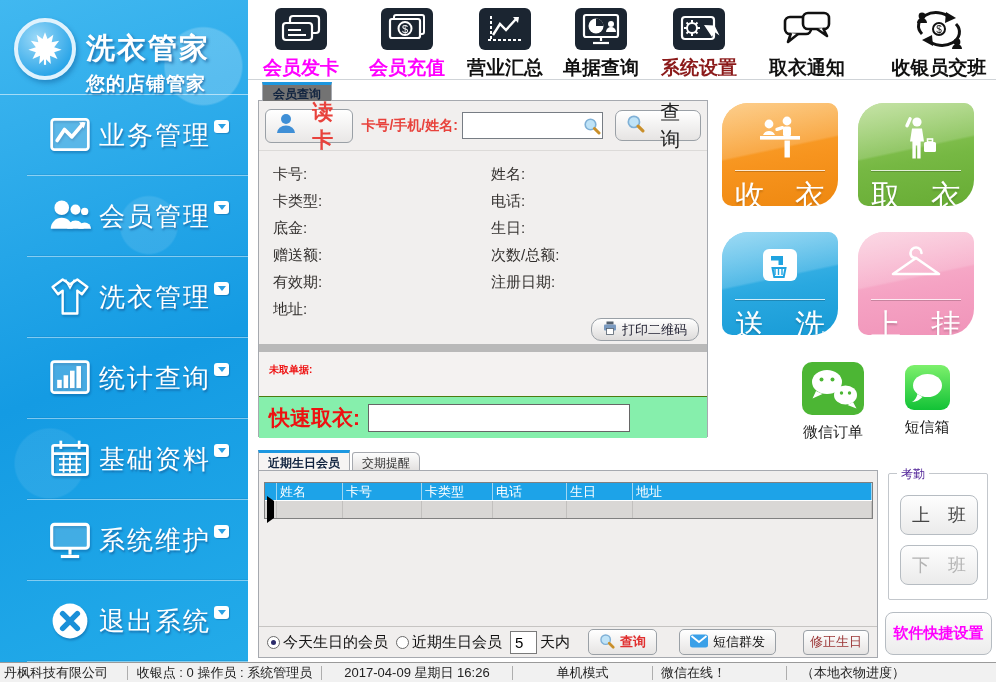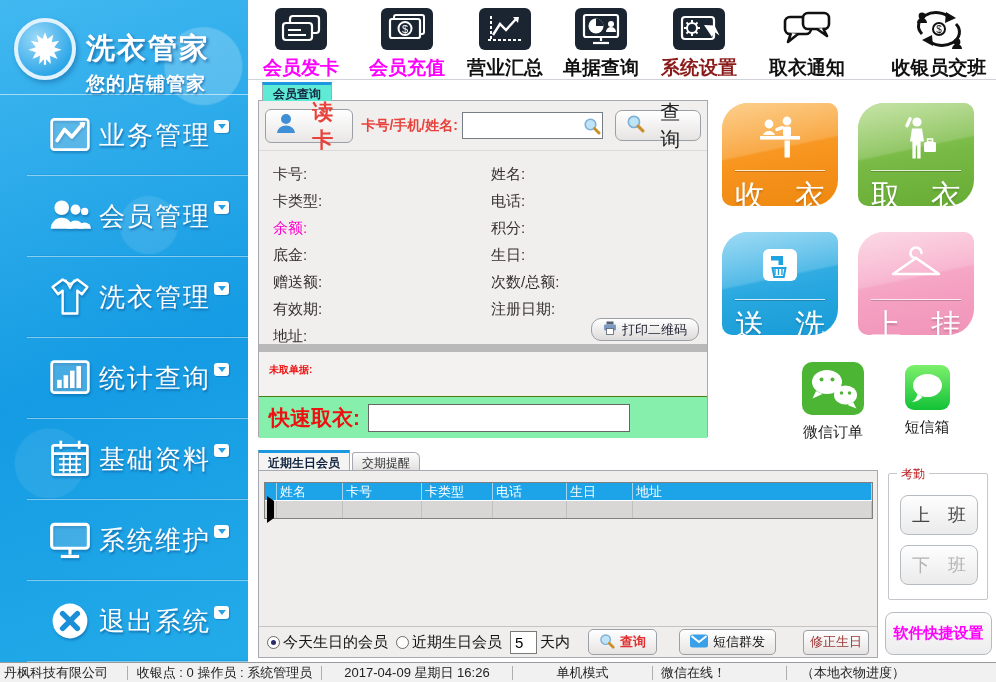--- a/index.html
+++ b/index.html
@@ -52,21 +52,21 @@
       display:flex; align-items:center; justify-content:center; }
   .tool-label { font-size:19px; font-weight:bold; margin-top:3px; white-space:nowrap; }
   .magenta { color:#ff00ff; } .darkred { color:#8b1a1a; } .blackish { color:#111; }
 
   
   .content { position:absolute; left:248px; top:80px; width:748px; height:582px; background:#fff; }
 
   
   .member-panel { position:absolute; left:10px; top:2px; width:450px; height:355px; }
   .mp-tab { position:absolute; left:4px; top:0; height:19px; padding:1px 10px 0;
-      background:#5eead4; border:1px solid #a6a9af; border-bottom:none;
+      background:#737373; border:1px solid #a6a9af; border-bottom:none;
       border-top:3px solid #1c97e0; font-size:12px; font-weight:bold; color:#10233f; z-index:2; }
   .mp-body { position:absolute; left:0; top:18px; right:0; bottom:0;
       background:#f1efee; border:1px solid #a6a9af; }
   .search-row { height:50px; display:flex; align-items:center; padding:0 6px;
       border-bottom:1px solid #dcdad8; }
   .read-card { display:inline-flex; align-items:center; gap:5px; height:34px; padding:0 9px;
       border:1px solid #9aa0a6; border-radius:6px; background:linear-gradient(#ffffff,#e9e7e6);
       color:#e8423c; font-size:21px; font-weight:bold; cursor:pointer; }
   .search-label { color:#e8423c; font-size:14px; font-weight:bold; margin:0 4px 0 8px; white-space:nowrap; }
   .search-box { position:relative; width:142px; height:27px; border:1px solid #777d84; background:#fff; }
@@ -148,21 +148,21 @@
       background:linear-gradient(#ffffff,#e6e4e3); display:inline-flex; align-items:center;
       gap:5px; padding:0 10px; font-size:14px; cursor:pointer; white-space:nowrap; }
   .btn-query2 { margin-left:16px; color:#e03030; font-weight:bold; font-size:13px; }
   .btn-sms { margin-left:22px; color:#111; font-size:13px; }
   .btn-fix { margin-left:auto; height:25px; color:#9b3535; font-size:13px; border-radius:4px; padding:0 6px; }
 
   
   .attendance { position:absolute; left:640px; top:393px; width:100px; height:127px;
       border:1px solid #c3c7cc; border-radius:2px; }
   .att-title { position:absolute; left:8px; top:-8px; background:#fff; padding:0 4px;
-      font-size:12px; color:#b91c1c; }
+      font-size:12px; color:#4c1d95; }
   .att-btn { position:absolute; left:11px; width:78px; height:40px; border:1px solid #b6bcc2;
       border-radius:8px; background:linear-gradient(#fefefe,#ebebeb); font-size:18px;
       color:#444; display:flex; align-items:center; justify-content:center; cursor:pointer; }
   .att-on { top:21px; } .att-off { top:71px; color:#b3b3b3; }
   .quick-settings { position:absolute; left:637px; top:532px; width:107px; height:43px;
       border:1px solid #b6bcc2; border-radius:8px; background:linear-gradient(#fefefe,#ececec);
       color:#ff00ff; font-weight:bold; font-size:15px; display:flex; align-items:center;
       justify-content:center; cursor:pointer; white-space:nowrap; }
 
   
@@ -441,24 +441,20 @@
         <div class="fields">
           <div class="f-row">
               <span class="f-left">卡号:</span>
               <span class="f-right">姓名:</span>
             </div>
           <div class="f-row">
               <span class="f-left">卡类型:</span>
               <span class="f-right">电话:</span>
             </div>
           <div class="f-row">
-              <span class="f-left balance">余额:</span>
-              <span class="f-right">积分:</span>
-            </div>
-          <div class="f-row">
               <span class="f-left">底金:</span>
               <span class="f-right">生日:</span>
             </div>
           <div class="f-row">
               <span class="f-left">赠送额:</span>
               <span class="f-right">次数/总额:</span>
             </div>
           <div class="f-row">
               <span class="f-left">有效期:</span>
               <span class="f-right">注册日期:</span>

